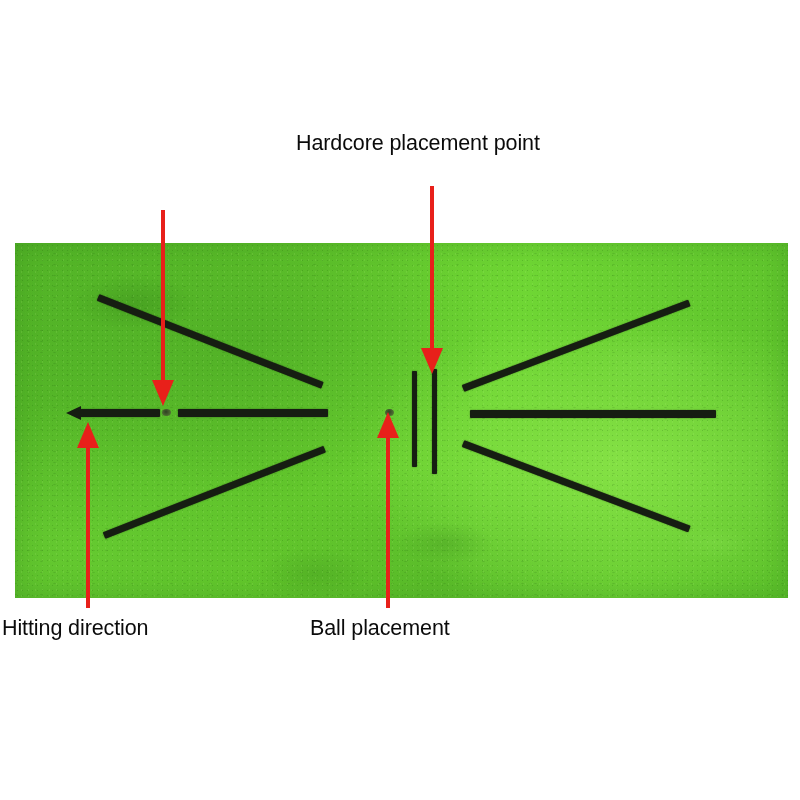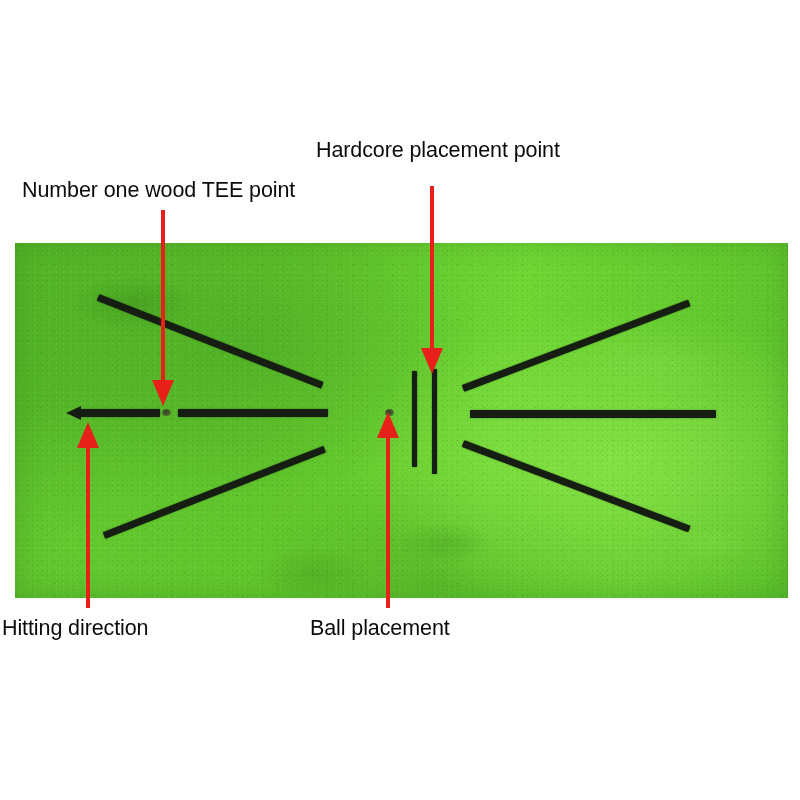--- a/index.html
+++ b/index.html
@@ -151,21 +151,20 @@
     </svg>
   </div>
 
   <div class="arrow" style="left:374px; top:408px;">
     <svg width="28" height="204" viewBox="0 0 28 204">
       <line x1="14" y1="200" x2="14" y2="24" stroke="#e8201a" stroke-width="4"></line>
       <polygon points="14,4 3,30 25,30" fill="#e8201a"></polygon>
     </svg>
   </div>
 
-  <div class="label" style="left:296px; top:140px;margin-left:20px;">Hardcore placement point</div>
+  <div class="label" style="left:296px; top:133px;">Hardcore placement point</div>
 
-  <div class="label" style="left:22px; top:180px;">Number one wood TEE point</div>
 
   <div class="label" style="left:310px; top:618px;">Ball placement</div>
 
   <div class="label" style="left:2px; top:618px;">Hitting direction</div>
 
 </div>
 
 </body></html>

